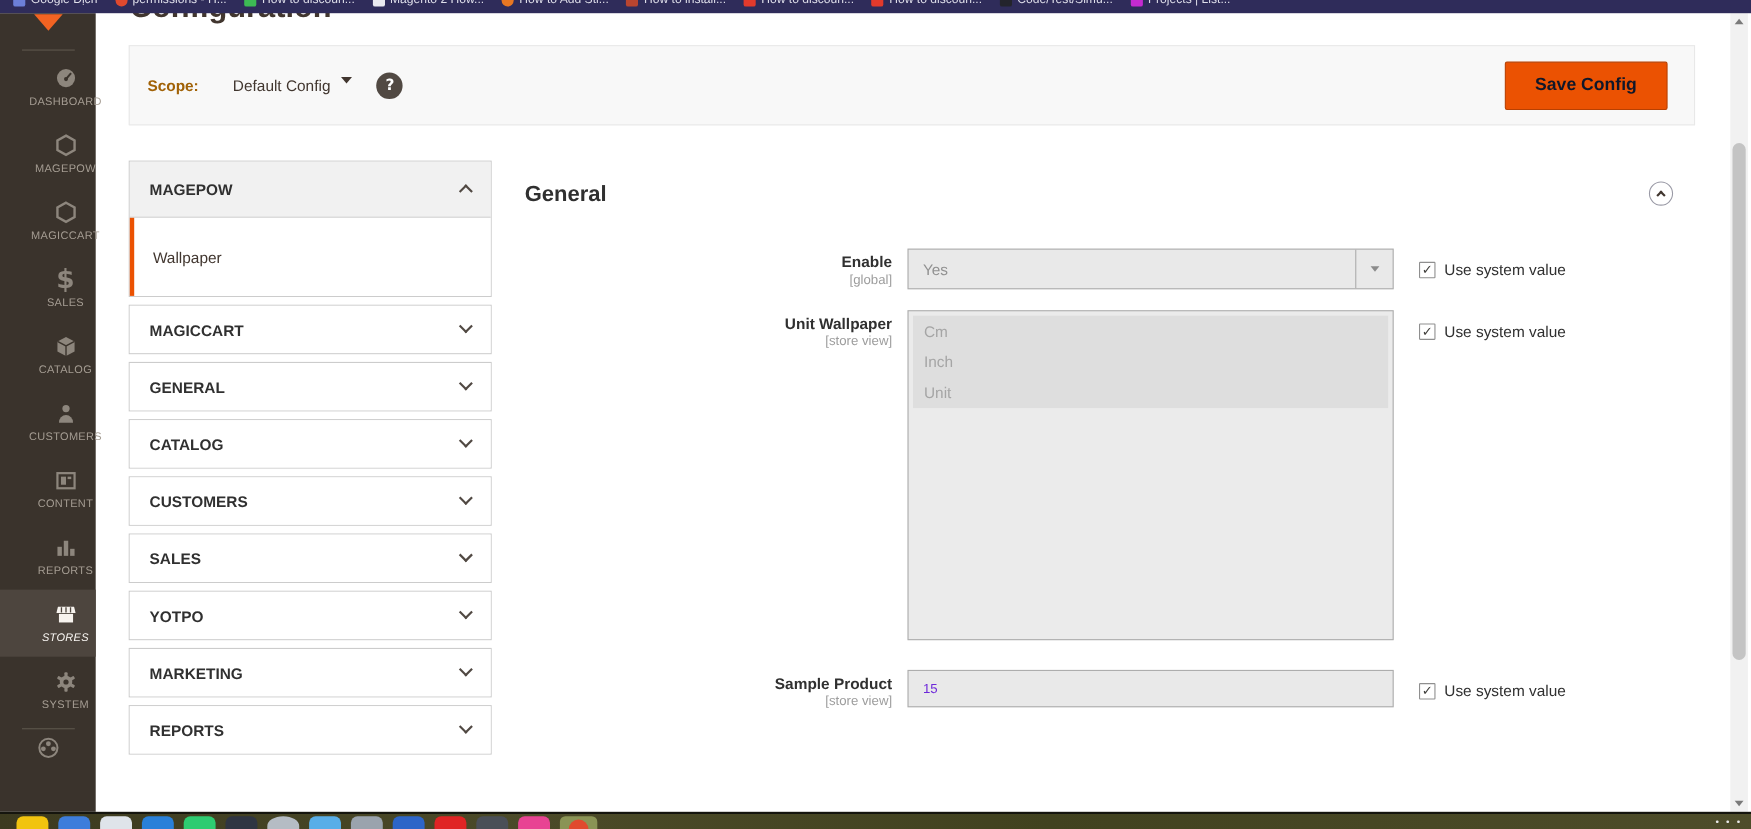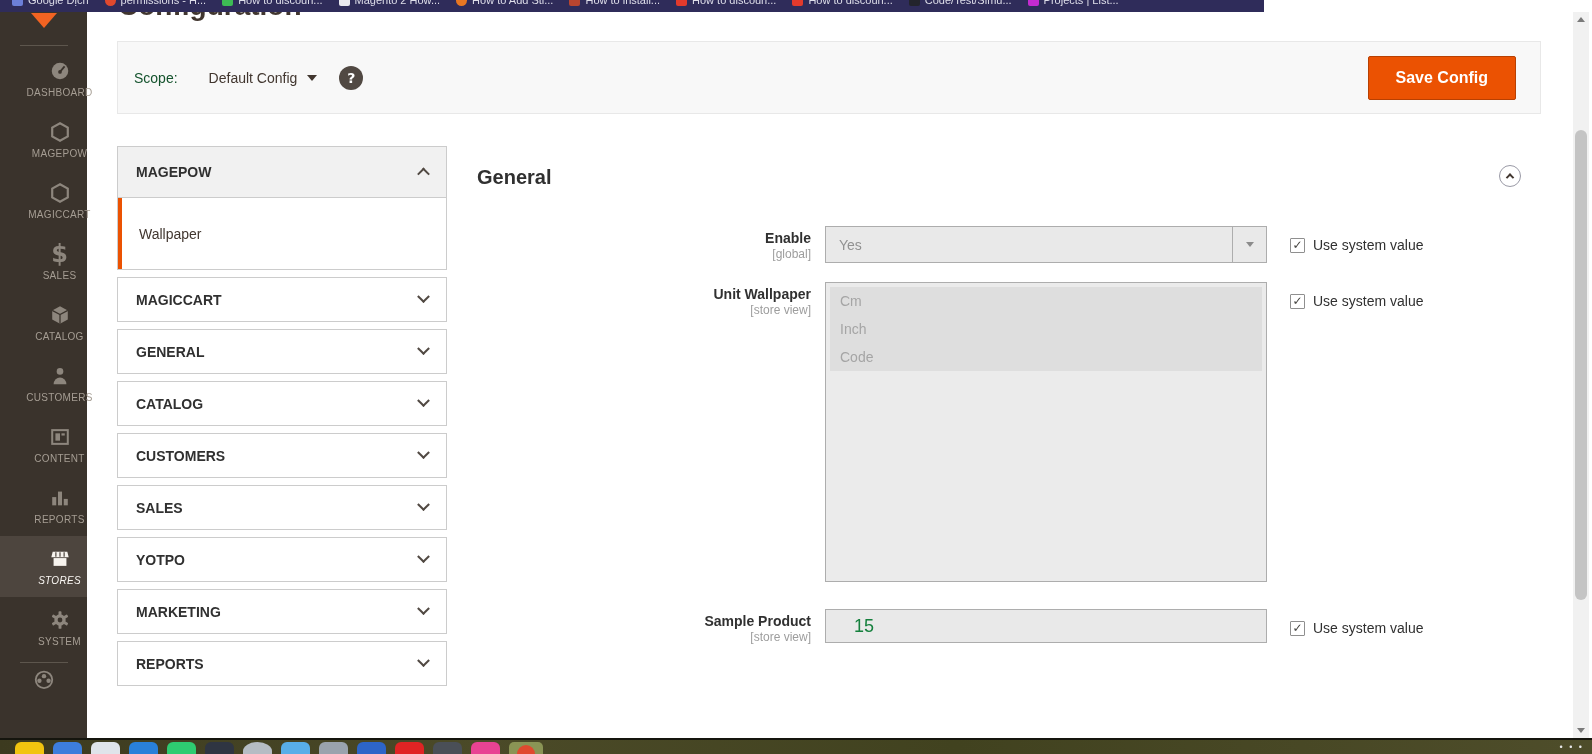--- a/index.html
+++ b/index.html
@@ -1,20 +1,20 @@
 <!DOCTYPE html>
 <html><head>
 <meta charset="utf-8">
 <style>
   * { margin:0; padding:0; box-sizing:border-box; }
   html,body { width:1592px; height:754px; overflow:hidden; }
   body { font-family:"Liberation Sans", sans-serif; background:#fff; position:relative; }
 
   
-  .bookmarks-bar { position:absolute; top:0; left:0; width:1264px; height:12px;
+  .bookmarks-bar { position:absolute; top:0; left:0; width:1592px; height:12px;
     background:#2f2c5a; overflow:hidden; z-index:30; }
   .bookmarks-inner { display:flex; align-items:center; gap:16px; padding-left:12px; margin-top:-6px; }
   .bm-item { display:flex; align-items:center; gap:5px; flex:0 0 auto; cursor:pointer; }
   .bm-ico { width:11px; height:11px; border-radius:2px; flex:0 0 auto; }
   .bm-label { font-size:11px; color:#dfdfea; white-space:nowrap; }
   .bm-1{background:#6c7fd8;} .bm-2{background:#e0492e;border-radius:50%;} .bm-3{background:#3dba54;}
   .bm-4{background:#e9e9ef;} .bm-5{background:#e87722;border-radius:50%;} .bm-6{background:#b9452f;}
   .bm-7{background:#e33a2c;} .bm-8{background:#e33a2c;} .bm-9{background:#23242c;}
   .bm-10{background:#c52bd0;}
 
@@ -47,30 +47,30 @@
 
   
   .content { position:absolute; top:3px; left:87px; width:1483px; height:726px;
     background:#fff; overflow:hidden; }
 
   .page-title { position:absolute; left:31px; top:-13px; font-size:28px; line-height:31px;
     font-weight:600; color:#41362f; }
 
   .scope-bar { position:absolute; left:30px; top:38px; width:1424px; height:73px;
     background:#f8f8f8; border:1px solid #e8e8e8; display:flex; align-items:center; padding-left:16px; }
-  .scope-label { font-size:14px; font-weight:normal; color:#14532d; margin-right:31px; }
-  .scope-value-wrap { display:flex; align-items:center; gap:10px; cursor:pointer; }
+  .scope-label { font-size:14px; font-weight:bold; color:#a16207; margin-right:31px; }
+  .scope-value-wrap { display:flex; align-items:flex-start; gap:10px; cursor:pointer; }
   .scope-value { font-size:14px; color:#41362f; }
   .caret-down { width:0; height:0; border-left:5px solid transparent; border-right:5px solid transparent;
     border-top:6px solid #41362f; }
   .help-icon { width:24px; height:24px; border-radius:50%; background:#514943; color:#fff;
     font-size:14px; font-weight:bold; display:flex; align-items:center; justify-content:center;
     margin-left:22px; cursor:pointer; font-family:"DejaVu Sans",sans-serif; }
   .save-btn { position:absolute; right:24px; top:14px; height:44px; padding:0 27px;
-    background:#eb5202; color:#ffffff; border:1px solid #b84002; border-radius:2px;
+    background:#eb5202; color:#0f172a; border:1px solid #b84002; border-radius:2px;
     font-size:16px; font-weight:bold; font-family:"Liberation Sans",sans-serif; cursor:pointer; }
 
   
   .cfg-nav { position:absolute; left:30px; top:143px; width:330px; }
   .nav-box { border:1px solid #ccc; background:#fff; }
   .nav-head { height:51px; display:flex; align-items:center; justify-content:space-between;
     padding:0 18px; font-size:14px; font-weight:bold; color:#303030; cursor:pointer; background:#fff; }
   .nav-head.open { background:#f1f1f1; border-bottom:1px solid #ccc; }
   .nav-child { height:71px; display:flex; align-items:center; padding-left:17px;
     border-left:4px solid #eb5202; font-size:14px; color:#41362f; cursor:pointer; background:#fff; }
@@ -98,21 +98,21 @@
   .sel { height:37px; background:#e9e9e9; border:1px solid #adadad; position:relative;
     display:flex; align-items:center; padding-left:13px; font-size:14px; color:#919191; cursor:default; }
   .sel-caret-box { position:absolute; right:0; top:0; width:34px; height:35px;
     border-left:1px solid #adadad; display:flex; align-items:center; justify-content:center; }
   .sel-caret { width:0; height:0; border-left:4px solid transparent; border-right:4px solid transparent;
     border-top:5px solid #8b8b8b; }
   .multi { height:300px; background:#ebebeb; border:1px solid #adadad; padding:4px; cursor:default; }
   .opts { background:#dedede; }
   .opt { height:28px; display:flex; align-items:center; padding-left:10px; font-size:14px; color:#a5a5a5; }
   .txt { height:34px; background:#e9e9e9; border:1px solid #adadad; display:flex; align-items:center;
-    padding-left:28px; font-size:18px; color:#15803d; }
+    padding-left:13px; font-size:12px; color:#6d28d9; }
   .usecol { position:absolute; left:1203px; top:11px; display:flex; align-items:center; gap:8px; cursor:pointer; }
   .cbx { width:15px; height:15px; background:#fff; border:1px solid #8f8f8f; border-radius:1px;
     display:flex; align-items:center; justify-content:center; font-size:12px; font-weight:bold;
     color:#42413e; line-height:13px; font-family:"DejaVu Sans",sans-serif; }
   .uselbl { font-size:14px; color:#303030; }
 
   
   .dock { position:absolute; bottom:0; left:0; width:1592px; height:16px; z-index:30;
     background:linear-gradient(90deg,#3c3a1f,#4b4a28 30%,#41421f 60%,#4e4d2a);
     border-top:2px solid #15150e; overflow:hidden; }
@@ -368,21 +368,21 @@
   <div class="frow r2">
     <div class="lblcol">
       <div class="flabel">Unit Wallpaper</div>
       <div class="fscope">[store view]</div>
     </div>
     <div class="ctrl">
       <div class="multi">
         <div class="opts">
           <div class="opt">Cm</div>
           <div class="opt">Inch</div>
-          <div class="opt">Code</div>
+          <div class="opt">Unit</div>
         </div>
       </div>
     </div>
     <div class="usecol">
       <span class="cbx">✓</span>
       <span class="uselbl">Use system value</span>
     </div>
   </div>
 
   <div class="frow r3">

